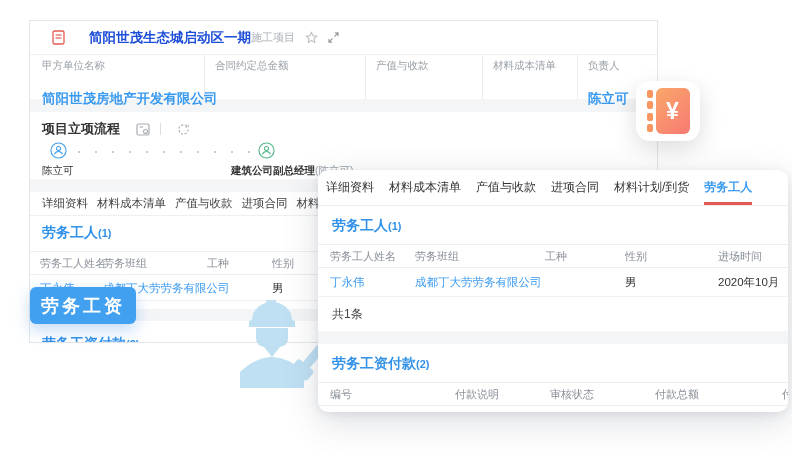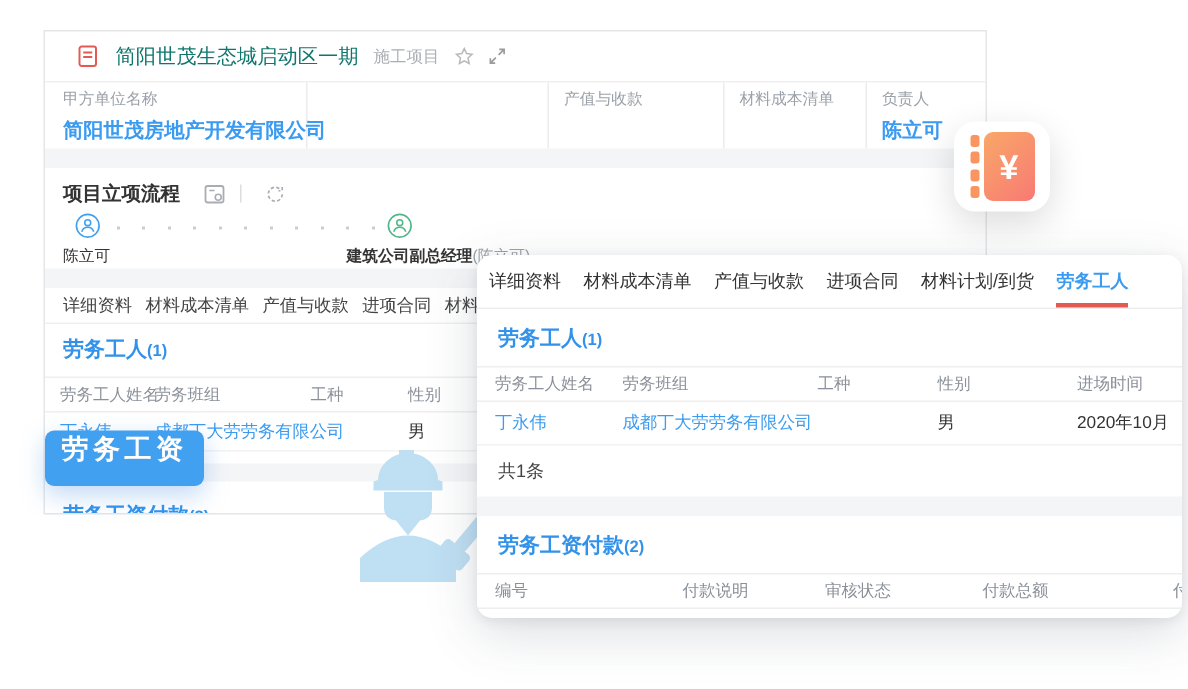--- a/index.html
+++ b/index.html
@@ -2,27 +2,27 @@
 <html><head>
 <meta charset="utf-8">
 <style>
   html,body{margin:0;padding:0;background:#fff;}
   .stage{position:relative;width:792px;height:459px;background:#fff;overflow:hidden;
          font-family:"Liberation Sans","DejaVu Sans",sans-serif;color:#333;}
   
   .back-window{position:absolute;left:29px;top:20px;width:629px;height:323px;
     background:#fff;border:1px solid #e4e6e8;box-sizing:border-box;z-index:1;overflow:hidden;}
   .bw-title{height:33px;display:flex;align-items:center;padding:0 12px;border-bottom:1px solid #efefef;}
-  .bw-title .t{font-size:13.5px;font-weight:normal;color:#0f766e;margin-left:12px;}
-  .bw-title .tag{font-size:11px;color:#aab0b6;margin-left:10px;}
+  .bw-title .t{font-size:13.5px;font-weight:bold;color:#1d4ed8;margin-left:24px;}
+  .bw-title .tag{font-size:11px;color:#aab0b6;}
   .bw-title .ic{margin-left:10px;display:flex;align-items:center;cursor:pointer;}
   .bw-fields{height:44px;display:flex;padding-left:12px;}
   .fg{padding:4px 10px 0 0;margin-right:10px;border-right:1px solid #ececec;}
   .fg:last-child{border-right:none;}
-  .fg .lab{font-size:10.5px;color:#9aa1a8;margin-bottom:5px;white-space:nowrap;}
+  .fg .lab{font-size:10.5px;color:#9aa1a8;margin-bottom:17px;white-space:nowrap;}
   .fg .val{font-size:13.5px;font-weight:bold;color:#333;white-space:nowrap;}
   .fg .val.link{color:#3b9bf0;cursor:pointer;}
   .fg1{width:152px;} .fg2{width:140px;} .fg3{width:96px;} .fg4{width:74px;}
   .fg2 .val{display:flex;gap:14px;}
   .fg2 .cap{color:#3b9bf0;cursor:pointer;}
   .band{height:13px;background:#f4f5f7;}
   .bw-flow{height:67px;position:relative;}
   .flow-head{display:flex;align-items:center;padding:8px 0 0 12px;gap:10px;}
   .flow-head .ft{font-size:13px;font-weight:bold;color:#333;}
   .flow-head .fic{display:flex;align-items:center;cursor:pointer;margin-left:6px;}
@@ -46,21 +46,21 @@
   .hcell{font-size:11px;color:#8a9099;}
   .dcell{font-size:11.5px;color:#333;}
   .dcell.link{color:#3b9bf0;cursor:pointer;}
   .bwc1{left:10px;} .bwc2{left:73px;} .bwc3{left:177px;} .bwc4{left:242px;}
   .bw-band2{height:12px;background:#f4f5f7;margin-top:0;}
   .bw-h2{margin:14px 0 0 12px;}
   
   .watermark{position:absolute;left:238px;top:294px;z-index:2;}
   
   .badge{position:absolute;left:30px;top:287px;width:106px;height:37px;z-index:4;
-    background:#41a0f0;border-radius:6px;display:flex;align-items:flex-start;justify-content:center;
+    background:#41a0f0;border-radius:6px;display:flex;align-items:center;justify-content:center;
     color:#fff;font-size:18px;font-weight:bold;letter-spacing:3px;
     box-shadow:0 6px 16px rgba(80,150,230,.35);}
   
   .front-panel{position:absolute;left:318px;top:170px;width:470px;height:242px;z-index:5;
     background:#fff;border-radius:10px;overflow:hidden;
     box-shadow:0 10px 35px rgba(60,70,90,.18),0 2px 8px rgba(60,70,90,.10);}
   .fp-tabs{height:35px;display:flex;align-items:stretch;gap:15px;padding-left:8px;
     border-bottom:1px solid #ededed;font-size:12px;color:#333;}
   .fp-tabs .tab{display:flex;align-items:center;cursor:pointer;white-space:nowrap;box-sizing:border-box;}
   .fp-tabs .tab.active{color:#3b9bf0;font-weight:bold;border-bottom:3px solid #e25a52;padding-top:3px;}
@@ -110,20 +110,21 @@
           </svg>
       </span>
     </div>
 
     <div class="bw-fields">
       <div class="fg fg1">
         <div class="lab">甲方单位名称</div>
         <div class="val link">简阳世茂房地产开发有限公司</div>
       </div>
       <div class="fg fg2">
+        <div class="lab">合同约定总金额</div>
       </div>
       <div class="fg fg3">
         <div class="lab">产值与收款</div>
       </div>
       <div class="fg fg4">
         <div class="lab">材料成本清单</div>
         <div class="val"></div>
       </div>
       <div class="fg">
         <div class="lab">负责人</div>

